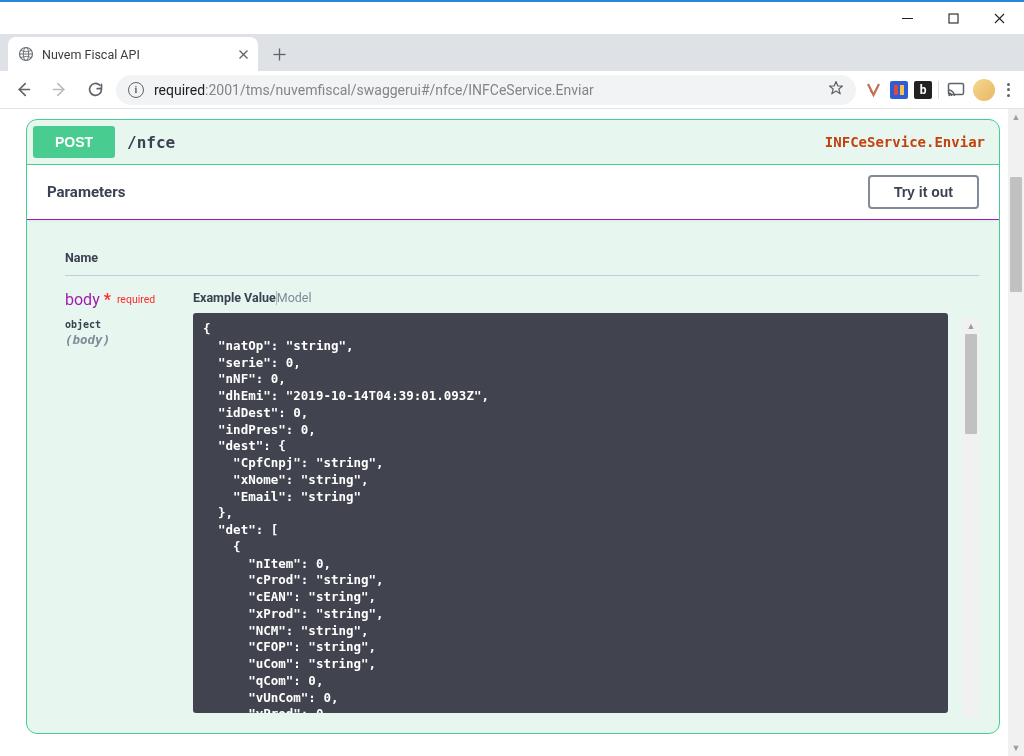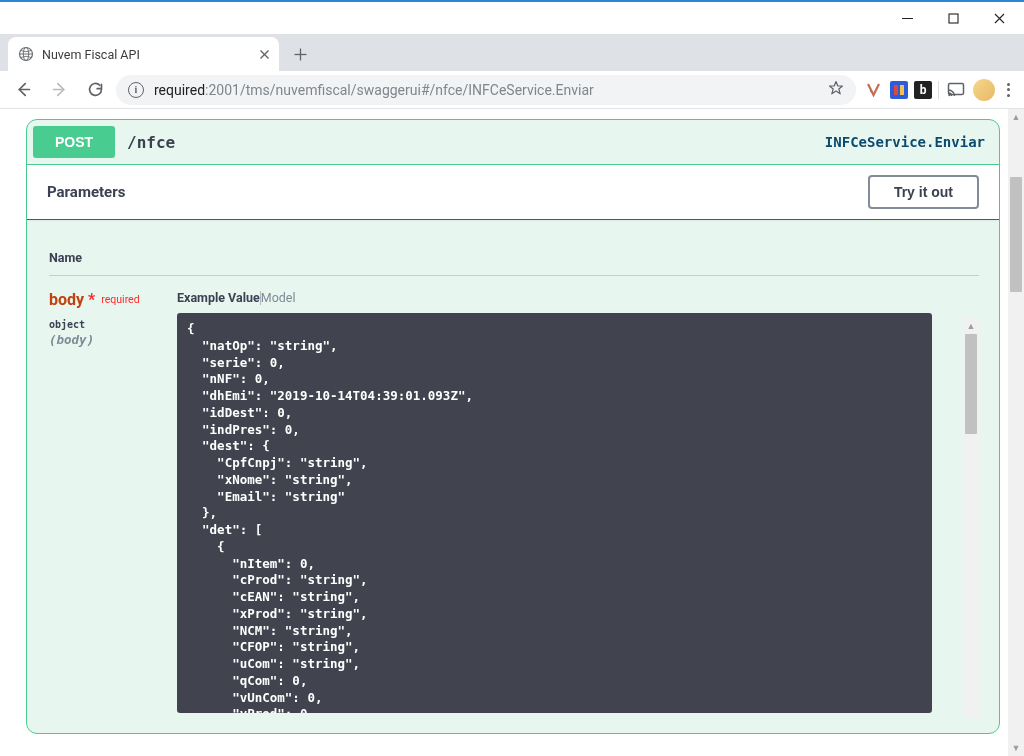--- a/index.html
+++ b/index.html
@@ -36,21 +36,21 @@
     background: #dee1e6;
     height: 37px;
     display: flex;
     align-items: flex-end;
     padding-left: 8px;
     padding-top: 0;
   }
   .tab {
     background: #fff;
     height: 34px;
-    width: 271px;
+    width: 250px;
     border-radius: 8px 8px 0 0;
     display: flex;
     align-items: center;
     padding: 0 10px;
     gap: 8px;
     font-size: 12.5px;
     color: #3c3c3c;
   }
   .tab-favicon svg { width: 16px; height: 16px; display: block; }
   .tab-title { flex: 1; overflow: hidden; white-space: nowrap; text-overflow: ellipsis; }
@@ -174,21 +174,21 @@
     font-family: ui-monospace, "Consolas", monospace;
     font-size: 16px;
     font-weight: 700;
     color: #3b4151;
     flex: 1;
   }
   .op-id {
     font-family: ui-monospace, "Consolas", monospace;
     font-size: 14px;
     font-weight: 700;
-    color: #0c4a6e;
+    color: #c2410c;
   }
   .params-header {
     background: #fff;
     display: flex;
     align-items: center;
     justify-content: space-between;
     padding: 10px 20px;
     border-bottom: 1px solid #a21caf;
     box-shadow: 0 1px 2px rgba(0,0,0,0.05);
   }
@@ -201,41 +201,41 @@
     background: #fff;
     border: 2px solid #828b97;
     border-radius: 4px;
     padding: 7px 24px;
     font-size: 14px;
     font-weight: 700;
     color: #3b4151;
     cursor: pointer;
   }
   .params-body {
-    padding: 20px 20px 20px 22px;
+    padding: 20px 20px 20px 38px;
   }
   .params-table-head {
     display: flex;
     border-bottom: 1px solid #c4cdd7;
     padding: 10px 0 10px 0;
     font-size: 12.5px;
     font-weight: 700;
     color: #3b4151;
   }
   .col-name { width: 128px; }
   .col-desc { flex: 1; }
   .params-row {
     display: flex;
     padding-top: 14px;
   }
   .param-meta { width: 128px; }
   .param-name {
     font-size: 16px;
-    font-weight: 700;
-    color: #c2410c;
+    font-weight: 400;
+    color: #a21caf;
   }
   .req-star { color: #ff2a2a; font-weight: 700; }
   .req-label {
     color: #ff2a2a;
     font-size: 10.5px;
     font-weight: 400;
     padding-left: 2px;
     position: relative;
     top: -2px;
   }

